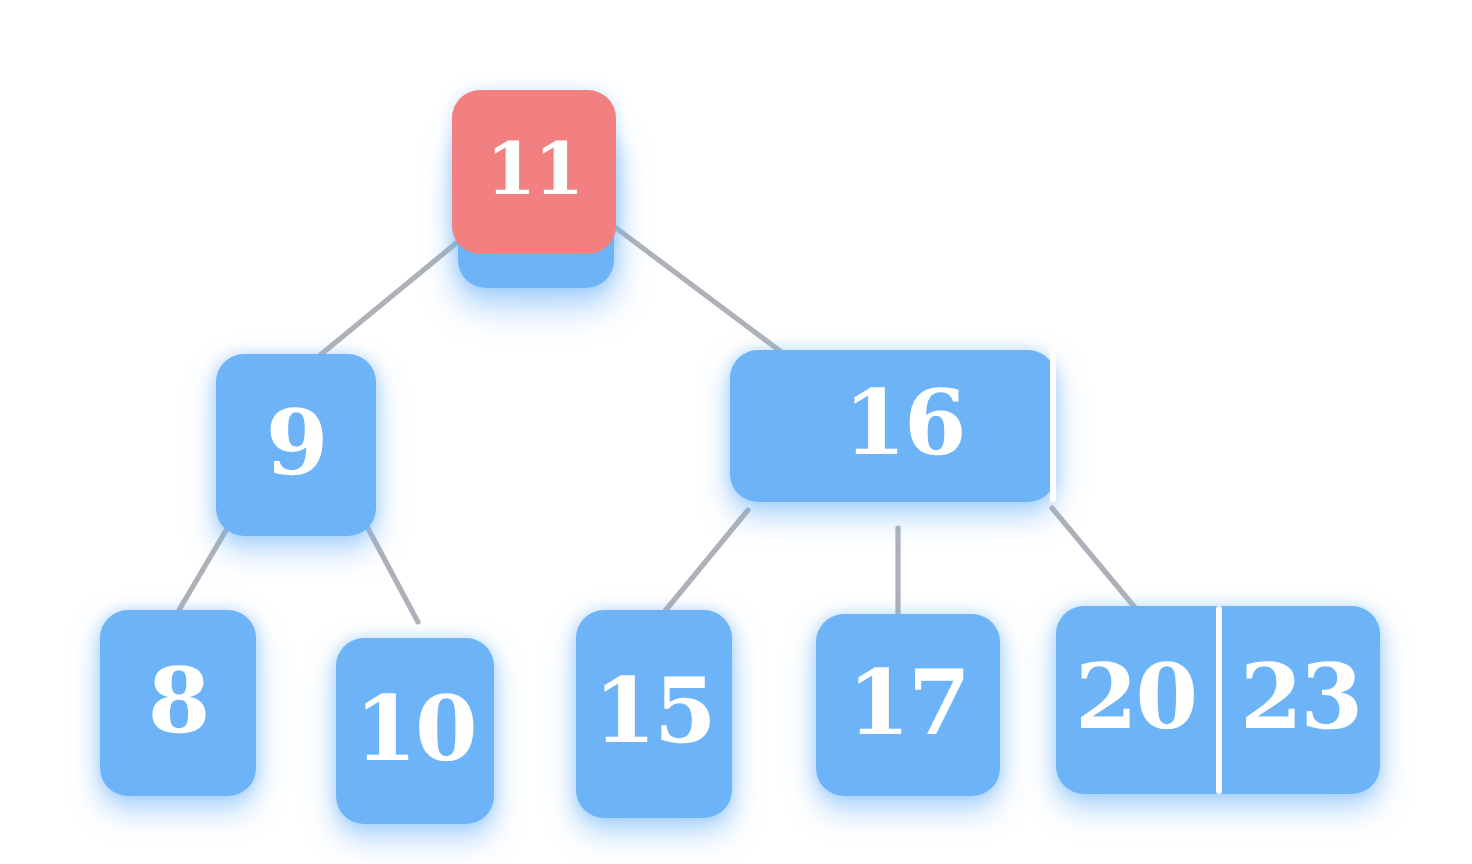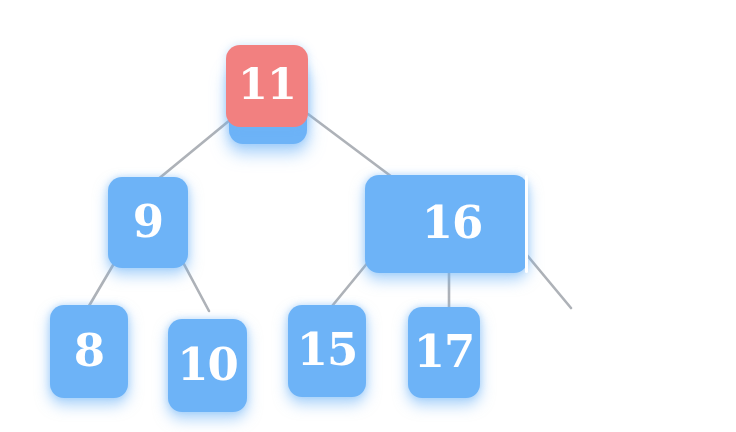--- a/index.html
+++ b/index.html
@@ -53,21 +53,21 @@
   }
   .node .divider {
     width: 3px;
     align-self: stretch;
     background: var(--key-divider);
     border-radius: 2px;
   }
   .node.highlight {
     background: var(--node-highlight);
     box-shadow: 0 0 8px rgba(109, 179, 247, 0.35);
-    font-size: 43px;
+    font-size: 36px;
   }
   .node.under-card {
     box-shadow: 0 8px 16px 2px rgba(109, 179, 247, 0.55),
                 0 0 8px rgba(109, 179, 247, 0.45);
   }
 </style>
 </head>
 <body>
 
 <div class="stage">
@@ -84,35 +84,40 @@
 
   <div class="node under-card" style="left:229px; top:62px; width:78px; height:82px;"></div>
   <div class="node highlight" style="left:226px; top:45px; width:82px; height:82px;">
     <span class="key">11</span>
   </div>
 
   <div class="node" style="left:108px; top:177px; width:80px; height:91px;">
     <span class="key">9</span>
   </div>
 
-  <div class="node" style="left:365px; top:175px; width:163px; height:98px;padding-left:14px;">
+  <div class="node" style="left:365px; top:175px; width:163px; height:76px;padding-left:14px;">
     <span class="key">16</span>
     <span class="divider"></span>
   </div>
 
   <div class="node" style="left:50px; top:305px; width:78px; height:93px;">
     <span class="key">8</span>
   </div>
 
   <div class="node" style="left:168px; top:305px; width:79px; height:93px;margin-top:14px;">
     <span class="key">10</span>
   </div>
 
-  <div class="node" style="left:288px; top:305px; width:78px; height:92px;">
+  <div class="node" style="left:288px; top:305px; width:78px; height:104px;">
     <span class="key">15</span>
   </div>
 
-  <div class="node" style="left:408px; top:307px; width:72px; height:91px;">
+  <div class="node" style="left:408px; top:307px; width:92px; height:91px;">
     <span class="key">17</span>
   </div>
 
+  <div class="node" style="left:528px; top:303px; width:162px; height:94px;">
+    <span class="key">20</span>
+    <span class="divider"></span>
+    <span class="key">23</span>
+  </div>
 
 </div>
 
 </body></html>

